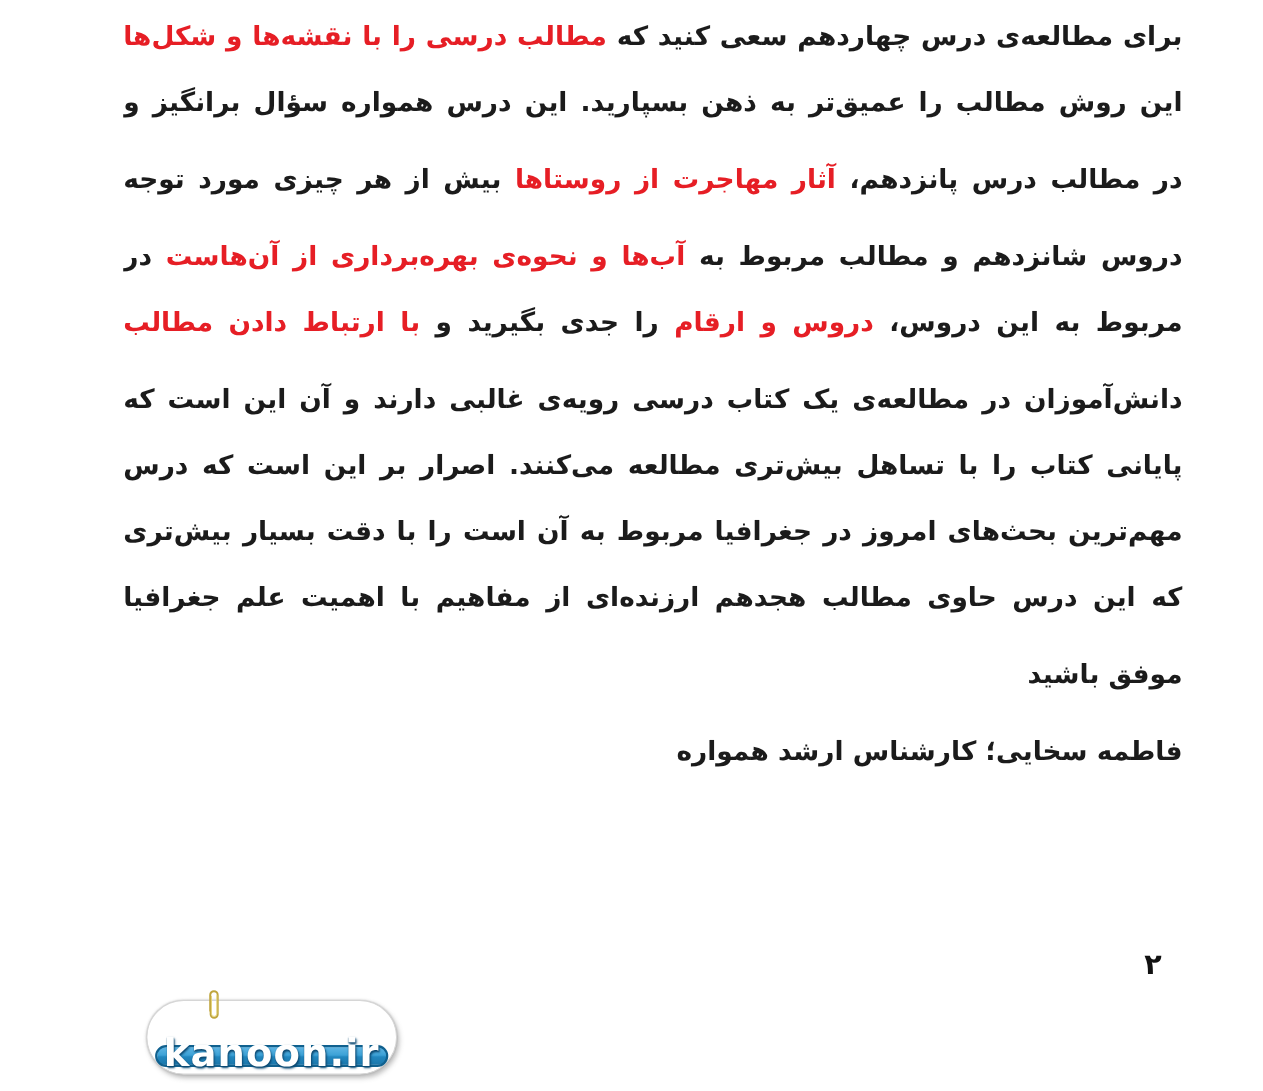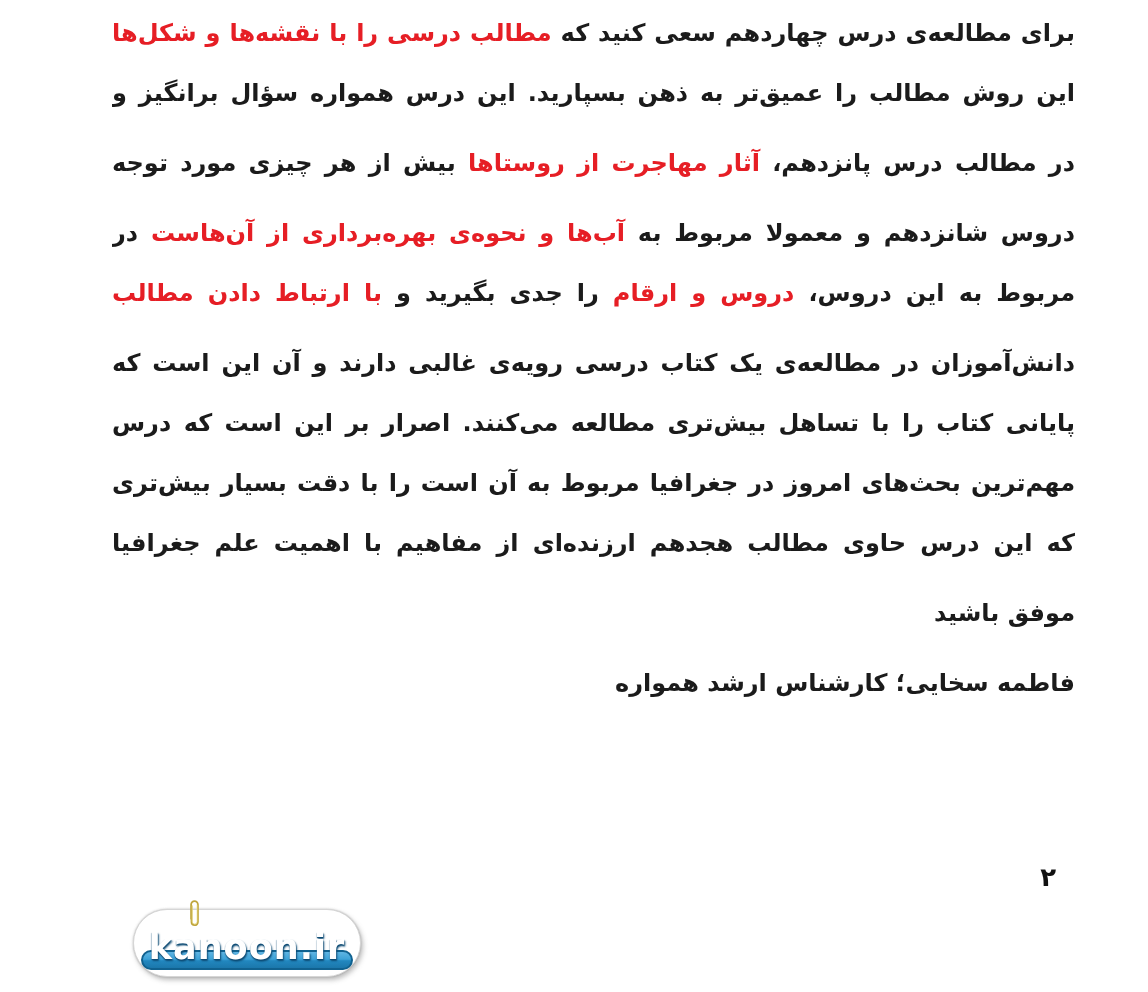--- a/index.html
+++ b/index.html
@@ -73,21 +73,21 @@
     top: 7px;
     bottom: 7px;
     border-radius: 28px;
     border: 2px solid var(--logo-border, #10618f);
     background: linear-gradient(180deg,
       var(--logo-blue-top, #5fb5e3) 0%,
       #3da2d7 45%,
       #2287bf 55%,
       var(--logo-blue-bottom, #1b77ab) 100%);
     display: flex;
-    align-items: flex-end;
+    align-items: center;
     justify-content: center;
     margin-top: 34px;
   }
   .logo-text {
     color: #ffffff;
     font-size: 35px;
     font-weight: bold;
     letter-spacing: 1px;
     line-height: 1;
     padding-bottom: 3px;
@@ -109,21 +109,21 @@
 
   <div class="content">
       <div class="para">
         <div class="line"><span class="seg black">برای مطالعه‌ی درس چهاردهم سعی کنید که </span><span class="seg red">مطالب درسی را با نقشه‌ها و شکل‌ها تطبیق دهید</span></div>
         <div class="line"><span class="seg black">این روش مطالب را عمیق‌تر به ذهن بسپارید. این درس همواره سؤال برانگیز و دارای جاذبه‌ی طـرح</span></div>
       </div>
       <div class="para">
         <div class="line last"><span class="seg black">در مطالب درس پانزدهم، </span><span class="seg red">آثار مهاجرت از روستاها</span><span class="seg black"> بیش از هر چیزی مورد توجه بوده است.</span></div>
       </div>
       <div class="para">
-        <div class="line"><span class="seg black">دروس شانزدهم و معمولا مربوط به </span><span class="seg red">آب‌ها و نحوه‌ی بهره‌برداری از آن‌هاست</span><span class="seg black"> در مطالعـه‌ی مطالـب</span></div>
+        <div class="line"><span class="seg black">دروس شانزدهم و مطالب مربوط به </span><span class="seg red">آب‌ها و نحوه‌ی بهره‌برداری از آن‌هاست</span><span class="seg black"> در مطالعـه‌ی مطالـب</span></div>
         <div class="line"><span class="seg black">مربوط به این دروس، </span><span class="seg red">دروس و ارقام</span><span class="seg black"> را جدی بگیرید و </span><span class="seg red">با ارتباط دادن مطالب آموخته شده بـا آن‌چـه</span></div>
       </div>
       <div class="para">
         <div class="line"><span class="seg black">دانش‌آموزان در مطالعه‌ی یک کتاب درسی رویه‌ی غالبی دارند و آن این است که معمولاً درس‌هـای</span></div>
         <div class="line"><span class="seg black">پایانی کتاب را با تساهل بیش‌تری مطالعه می‌کنند. اصرار بر این است که درس هجدهم که یکـی از</span></div>
         <div class="line"><span class="seg black">مهم‌ترین بحث‌های امروز در جغرافیا مربوط به آن است را با دقت بسیار بیش‌تری مطالعه کنید چـرا</span></div>
         <div class="line last"><span class="seg black">که این درس حاوی مطالب هجدهم ارزنده‌ای از مفاهیم با اهمیت علم جغرافیا است.</span></div>
       </div>
       <div class="para">
         <div class="line last"><span class="seg black">موفق باشید</span></div>

